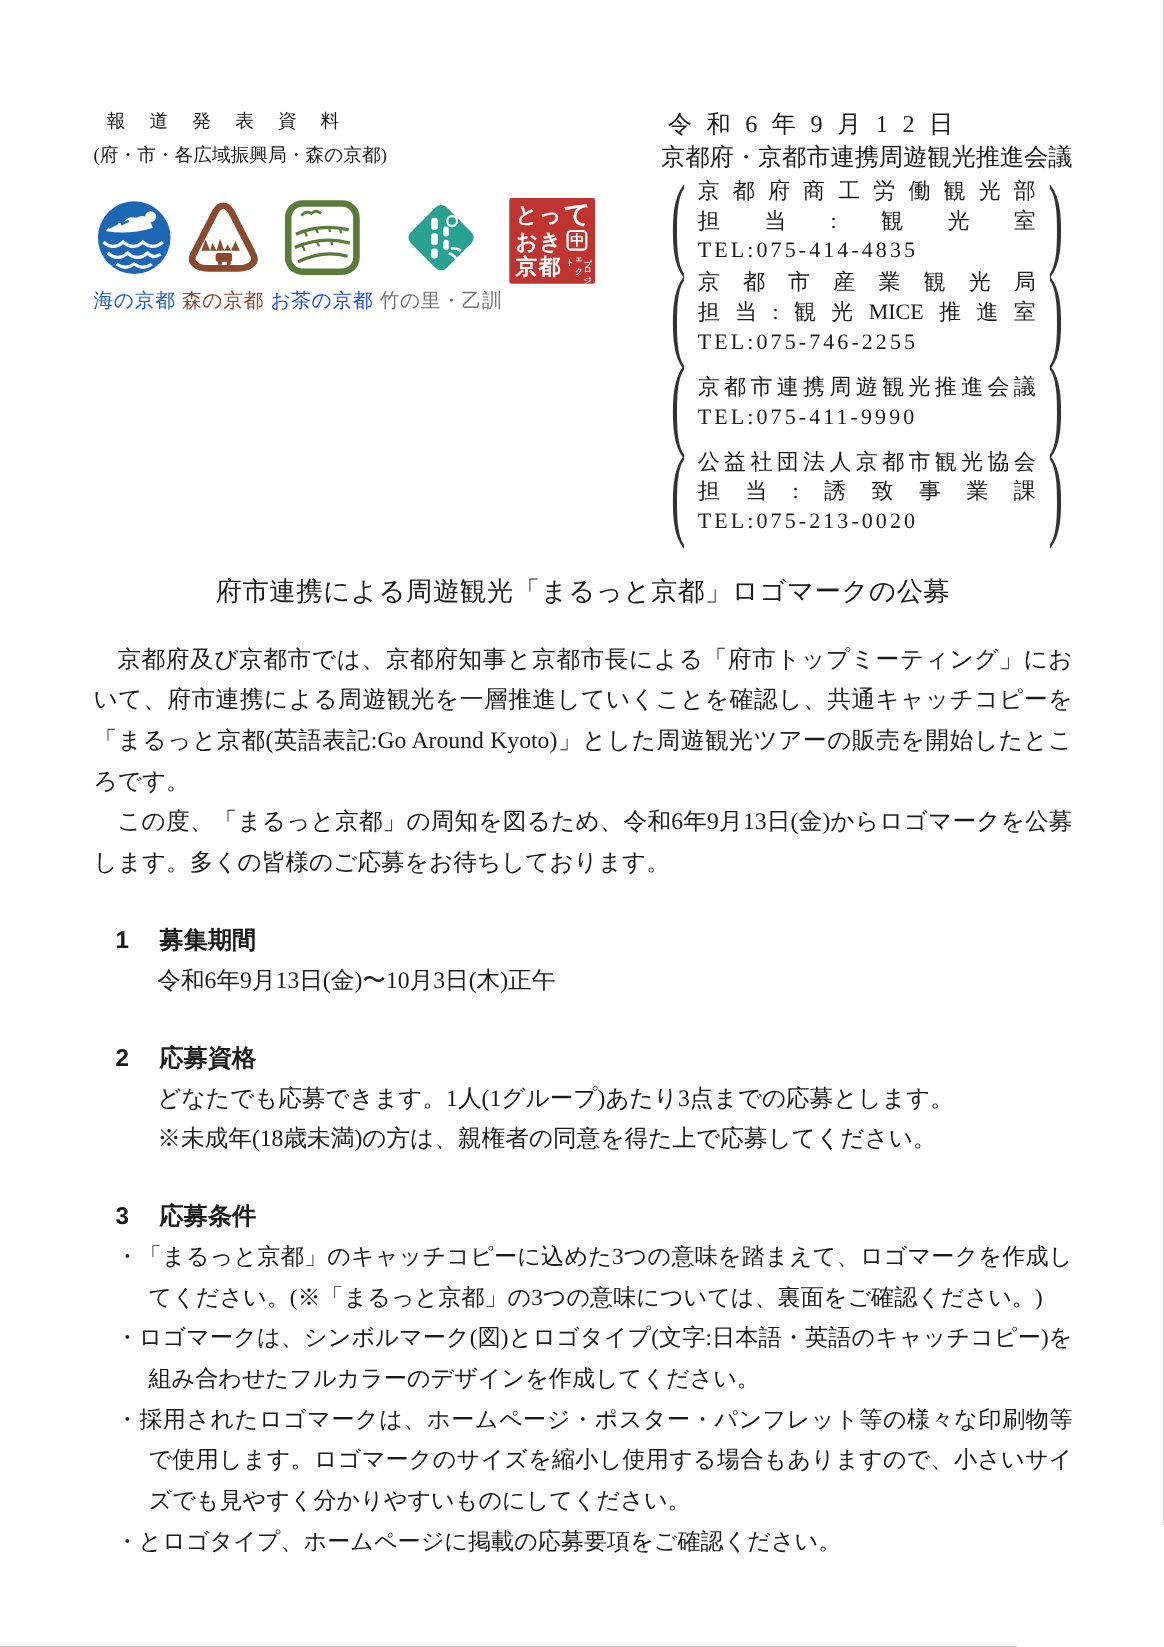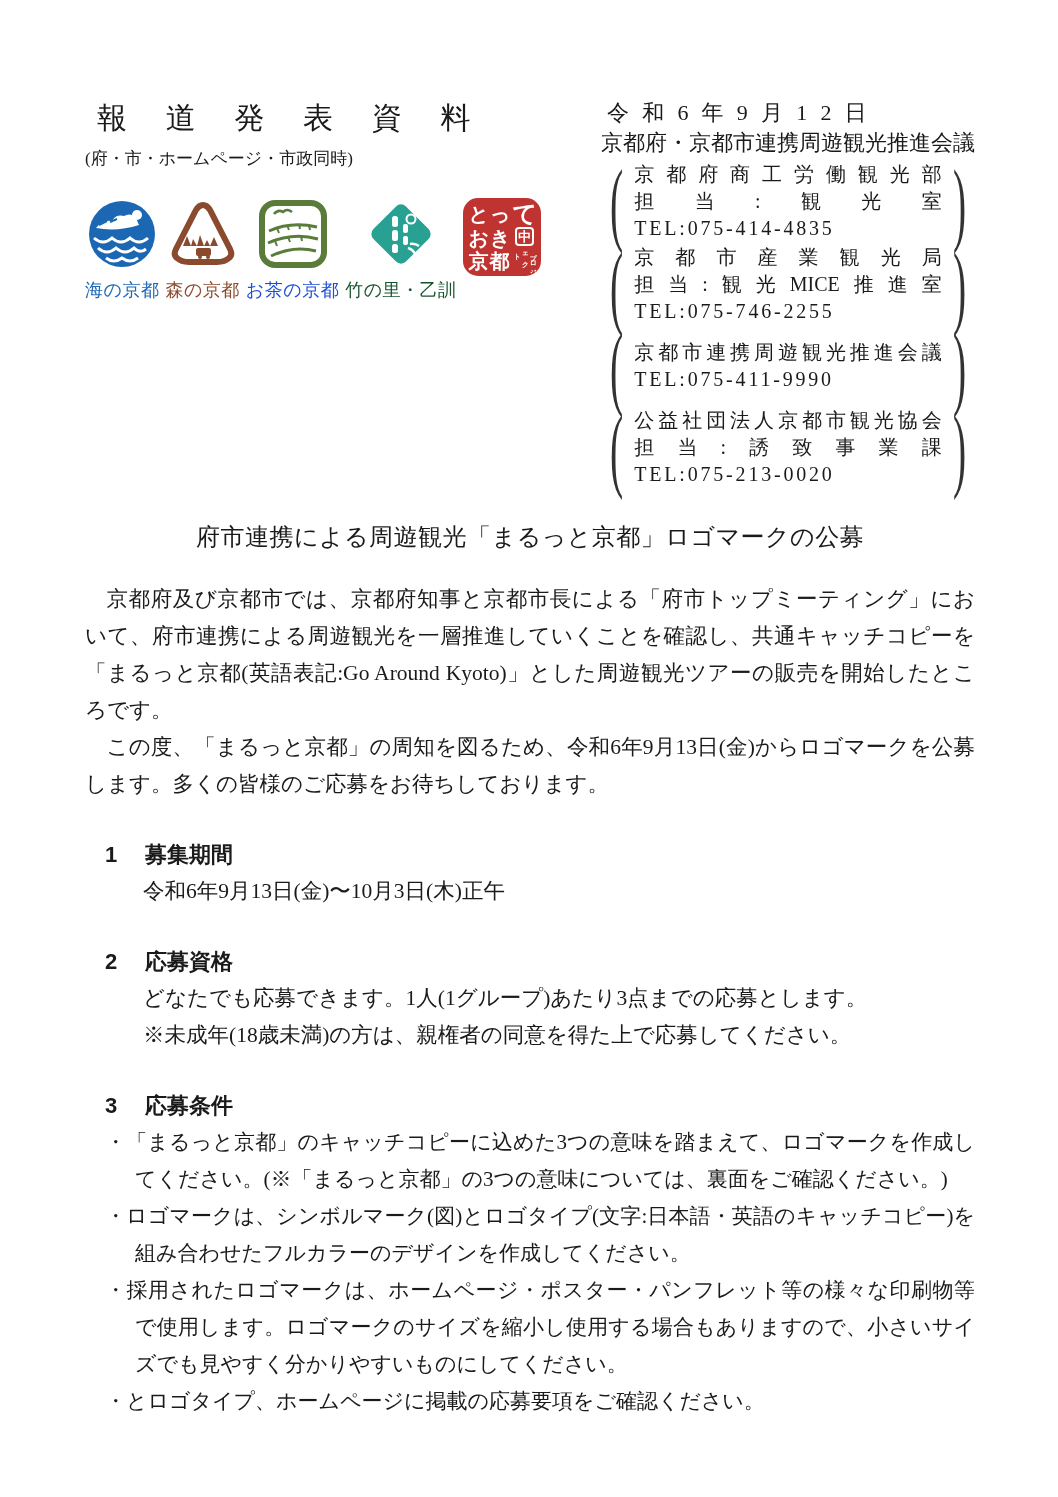--- a/index.html
+++ b/index.html
@@ -11,33 +11,33 @@
     box-sizing:border-box;
     padding:98px 83px 0 85px;
     font-family:"Liberation Serif","DejaVu Serif",serif;
     color:#1a1a1a;
     overflow:hidden;
   }
 
   
   .header { display:flex; justify-content:space-between; align-items:flex-start; }
   .hdr-left { width:478px; }
-  .doc-type { font-size:30px; letter-spacing:0.52em; white-space:nowrap; padding-left:12px; }
+  .doc-type { font-size:17px; letter-spacing:0.52em; white-space:nowrap; padding-left:12px; }
   .doc-note { font-size:17px; margin-top:8px; white-space:nowrap; }
 
   .badges { display:flex; align-items:flex-start; gap:6px; margin-top:28px; }
   .badge { display:flex; flex-direction:column; align-items:center; }
   .badge .cap { font-size:18px; margin-top:4px; white-space:nowrap; letter-spacing:0.5px; }
   .cap-sea  { color:#1b67b3; }
   .cap-forest { color:#8a4a2e; }
   .cap-tea  { color:#1d4ed8; }
-  .cap-bamboo { color:#14532d; }
+  .cap-bamboo { color:#737373; }
 
   .totteoki {
-    width:78px; height:78px; background:#bf3430; border-radius:15px;
+    width:78px; height:78px; background:#bf3430; border-radius:2px;
     color:#fff; font-family:"Liberation Sans","DejaVu Sans",sans-serif; font-weight:bold;
     display:flex; padding:5px 4px 4px 6px; box-sizing:border-box;
   }
   .tk-left { display:flex; flex-direction:column; justify-content:space-between; }
   .tk-left div { font-size:20px; line-height:22px; letter-spacing:1px; white-space:nowrap; }
   .tk-right { display:flex; flex-direction:column; align-items:center; margin-left:1px; }
   .tk-te { font-size:24px; line-height:22px; }
   .tk-naka { border:2px solid #fff; border-radius:4px; font-size:13px; line-height:15px; padding:0 1px; margin-top:2px; }
   .tk-sub { writing-mode:vertical-rl; font-size:7px; line-height:8px; letter-spacing:0; margin-top:2px; }
 
@@ -71,21 +71,21 @@
 </style>
 </head>
 <body>
 
 <div class="page">
 
   <div class="header">
 
     <div class="hdr-left">
       <div class="doc-type">報 道 発 表 資 料</div>
-      <div class="doc-note">(府・市・ホームページ・市政同時)</div>
+      <div class="doc-note">(府・市・各広域振興局・森の京都)</div>
 
       <div class="badges">
 
         <div class="badge">
           <span>
             <svg width="72" height="72" viewBox="0 0 72 72">
               <circle cx="36" cy="36" r="33" fill="#1b67b3"></circle>
               <circle cx="51" cy="17" r="5" fill="#fff"></circle>
               <path d="M10 30 q7 -9 16 -7 q4 -7 12 -5 q7 -4 12 2 l3 7 q-22 7 -43 3 z" fill="#fff"></path>
               <path d="M13 27 l8 -4 M24 24 l7 -3" stroke="#1b67b3" stroke-width="2" fill="none"></path>

